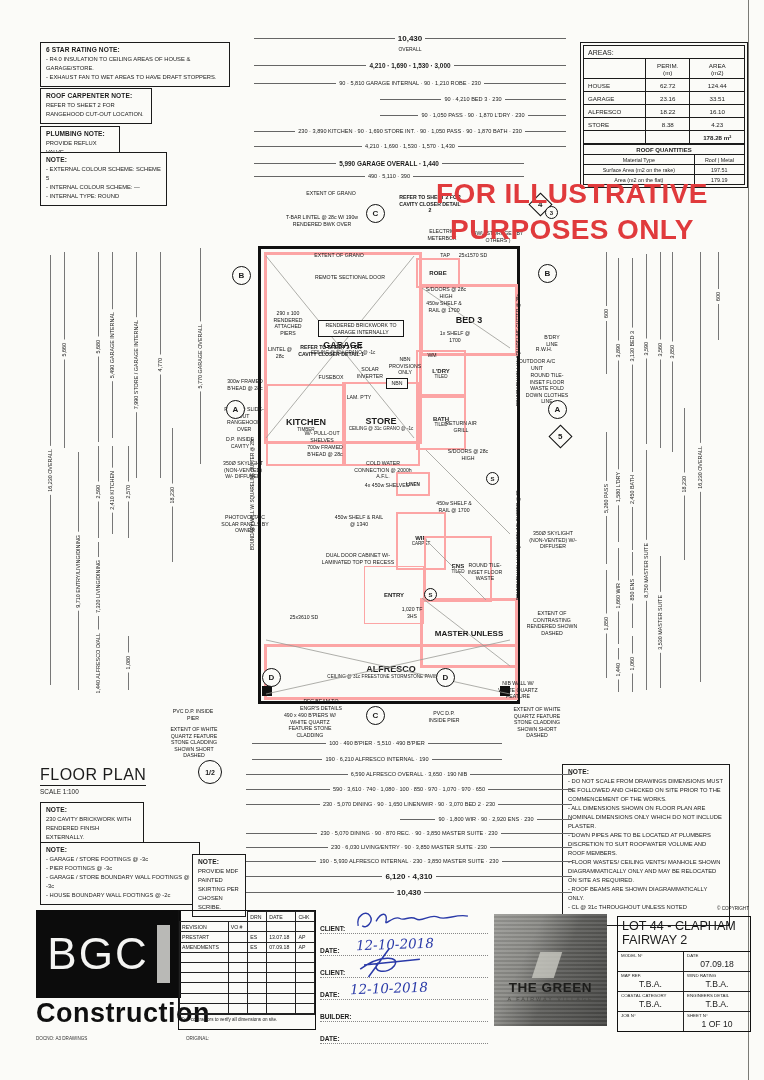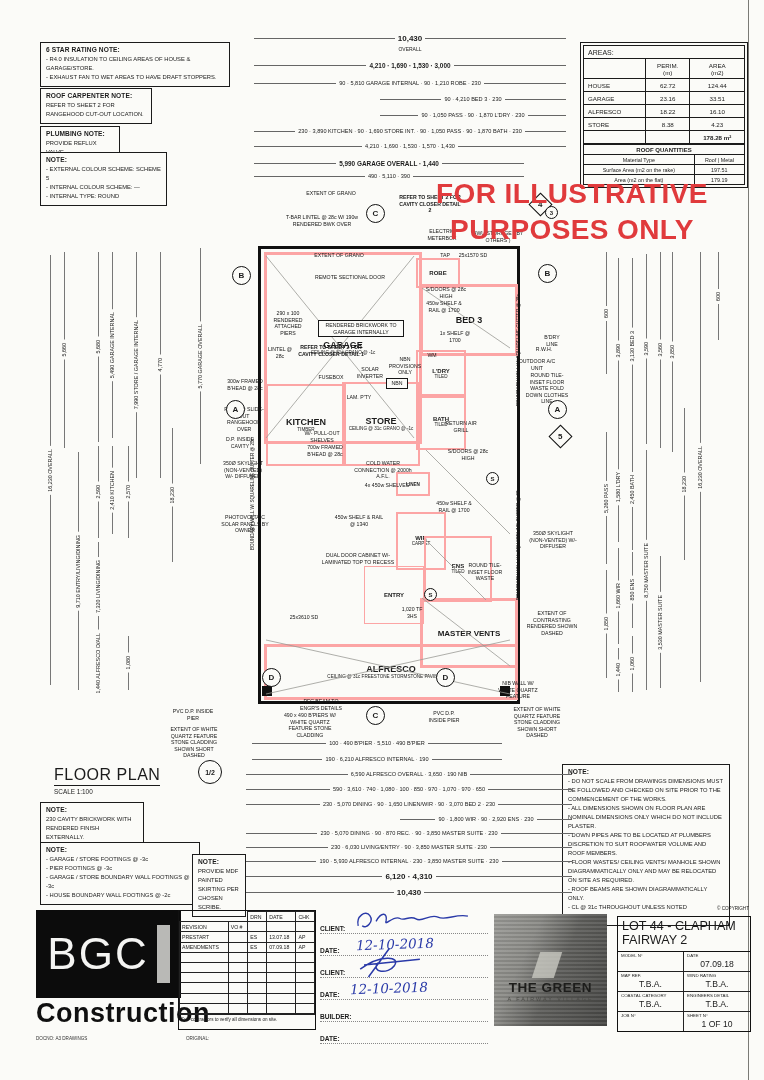--- a/index.html
+++ b/index.html
@@ -332,21 +332,21 @@
     <div class="rs">CARPET</div>
   </div>
   <div class="room" style="left:424px;top:536px;width:64px;height:62px">
     <div class="rl sm">ENS</div>
     <div class="rs">TILED</div>
   </div>
   <div class="room" style="left:364px;top:566px;width:58px;height:56px;border-width:1px">
     <div class="rl sm">ENTRY</div>
   </div>
   <div class="room thick" style="left:420px;top:598px;width:92px;height:64px">
-    <div class="rl" style="font-size:8px">MASTER VENTS</div>
+    <div class="rl" style="font-size:8px">MASTER UNLESS</div>
   </div>
   <div class="room thick" style="left:264px;top:644px;width:248px;height:50px">
     <div class="rl">ALFRESCO</div>
     <div class="rs">CEILING @ 31c  FREESTONE STORMSTONE PAVING @ -1c</div>
   </div>
   <div class="pier" style="left:262px;top:686px"></div>
   <div class="pier" style="left:500px;top:686px"></div>
 
   <div class="mk" style="left:366px;top:204px">
       <span>C</span>
@@ -452,21 +452,21 @@
   <div class="dr" style="left:246px;top:771px;width:326px"><span>6,590 ALFRESCO OVERALL · 3,650 · 190 NIB</span></div>
   <div class="dr" style="left:246px;top:786px;width:326px"><span>590 · 3,610 · 740 · 1,080 · 100 · 850 · 970 · 1,070 · 970 · 650</span></div>
   <div class="dr" style="left:246px;top:801px;width:326px"><span>230 · 5,070 DINING · 90 · 1,650 LINEN/WIR · 90 · 3,070 BED 2 · 230</span></div>
   <div class="dr" style="left:400px;top:816px;width:172px"><span>90 · 1,800 WIR · 90 · 2,920 ENS · 230</span></div>
   <div class="dr" style="left:246px;top:830px;width:326px"><span>230 · 5,070 DINING · 90 · 870 REC. · 90 · 3,850 MASTER SUITE · 230</span></div>
   <div class="dr" style="left:246px;top:844px;width:326px"><span>230 · 6,030 LIVING/ENTRY · 90 · 3,850 MASTER SUITE · 230</span></div>
   <div class="dr" style="left:246px;top:858px;width:326px"><span>190 · 5,930 ALFRESCO INTERNAL · 230 · 3,850 MASTER SUITE · 230</span></div>
   <div class="dr big" style="left:246px;top:872px;width:326px"><span>6,120 · 4,310</span></div>
   <div class="dr big" style="left:246px;top:888px;width:326px"><span>10,430</span></div>
 
-  <div class="fpt" style="left:54px;top:766px">
+  <div class="fpt" style="left:40px;top:766px">
     <div class="t">FLOOR PLAN</div>
     <div class="s">SCALE 1:100</div>
   </div>
   <div class="nb" style="left:40px;top:802px;width:92px">
     <h4>NOTE:</h4>
     <div class="ln">230 CAVITY BRICKWORK WITH RENDERED FINISH EXTERNALLY.</div>
   </div>
   <div class="nb" style="left:40px;top:842px;width:148px">
     <h4>NOTE:</h4>
     <div class="ln bl">GARAGE / STORE FOOTINGS @ -3c</div>

